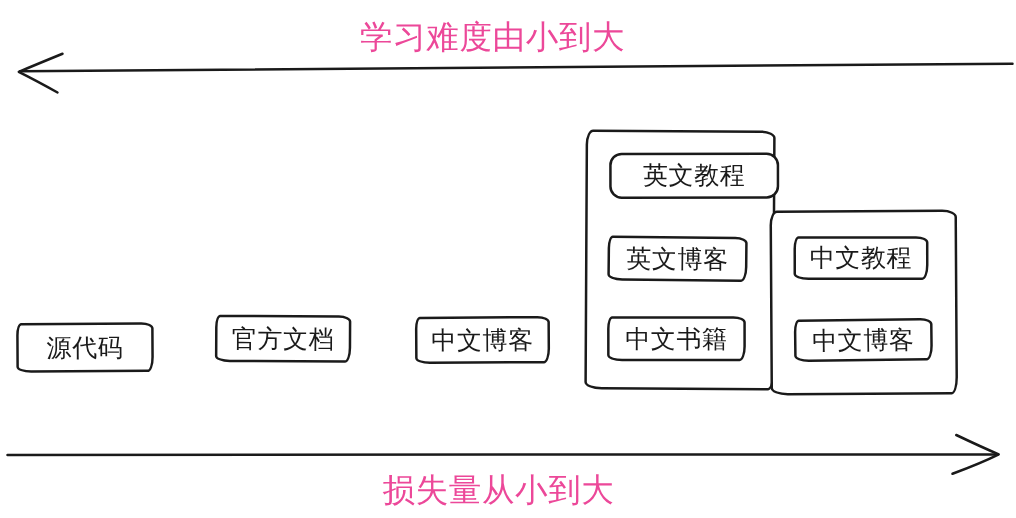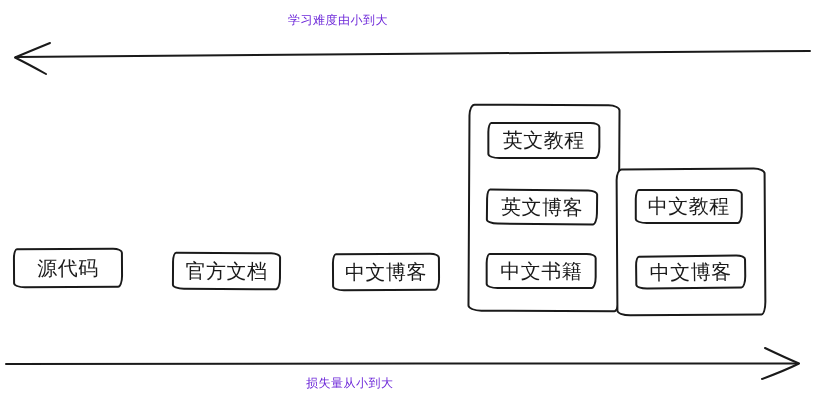--- a/index.html
+++ b/index.html
@@ -17,25 +17,25 @@
     overflow: hidden;
   }
   #arrow-layer {
     position: absolute;
     left: 0; top: 0;
     width: 813px; height: 414px;
     pointer-events: none;
   }
   .axis-label {
     position: absolute;
-    font-size: 12px;
+    font-size: 26px;
     font-weight: 400;
     letter-spacing: 0.5px;
     white-space: nowrap;
-    color: #6d28d9;
+    color: #ec4899;
   }
   #top-axis-label   { left: 288px; top: 12px; }
   #bottom-axis-label{ left: 306px; top: 375px; }
 
   .node {
     position: absolute;
     display: flex;
     align-items: center;
     justify-content: center;
     border: 2px solid #1a1a1a;
@@ -53,27 +53,27 @@
   .group {
     position: absolute;
     border: 2px solid #1a1a1a;
     background: #ffffff;
     box-sizing: border-box;
     border-radius: 6px 12px 5px 14px / 12px 6px 14px 6px;
   }
   .group .node { position: absolute; }
 
   
-  #node-source-code   { left: 13px;  top: 248px; width: 110px; height: 40px; }
+  #node-source-code   { left: 13px;  top: 258px; width: 110px; height: 40px; }
   #node-official-docs { left: 172px; top: 252px; width: 109px; height: 38px; }
   #node-english-books { left: 332px; top: 253px; width: 108px; height: 38px; }
 
   
   #group-1 { left: 468px; top: 104px; width: 152px; height: 208px; }
-  #node-english-tutorials { left: 17px; top: 16px;  width: 113px; height: 37px; }
+  #node-english-tutorials { left: 17px; top: 16px;  width: 136px; height: 37px; border-radius: 10px; }
   #node-english-blogs     { left: 16px; top: 83px;  width: 112px; height: 36px; }
   #node-chinese-books     { left: 16px; top: 147px; width: 111px; height: 36px; text-align: center; }
 
   
   #group-2 { left: 616px; top: 168px; width: 150px; height: 148px; }
   #node-chinese-tutorials { left: 17px; top: 19px; width: 108px; height: 35px; }
   #node-chinese-blogs     { left: 17px; top: 85px; width: 111px; height: 34px; }
 </style>
 </head>
 <body>

